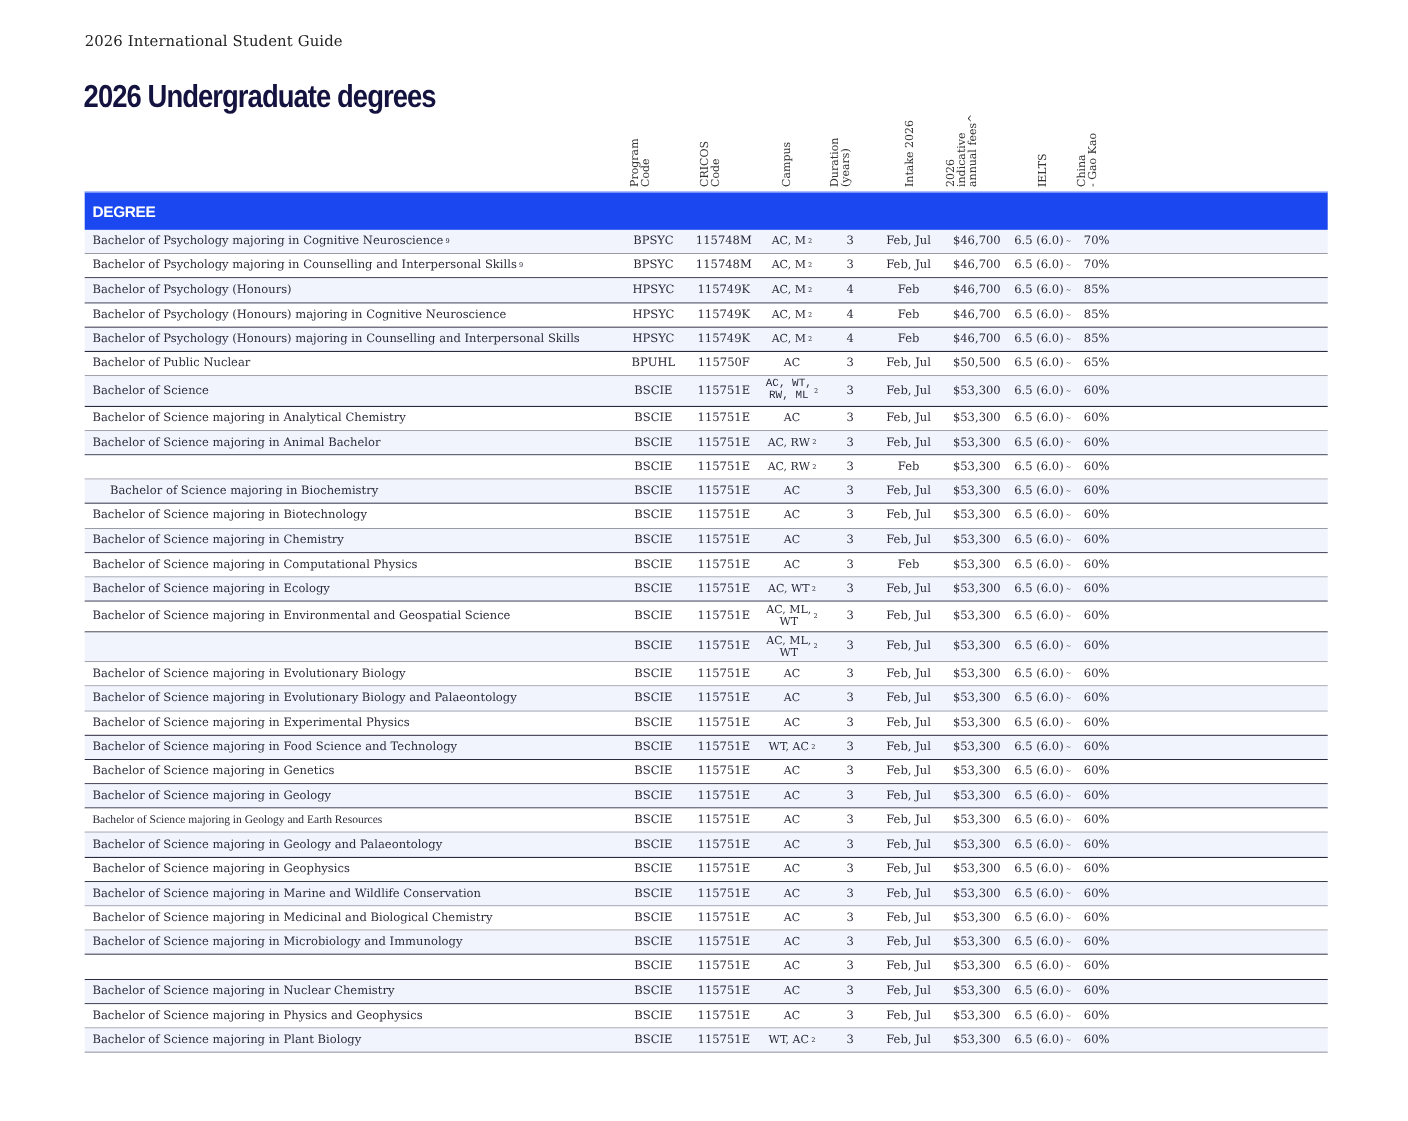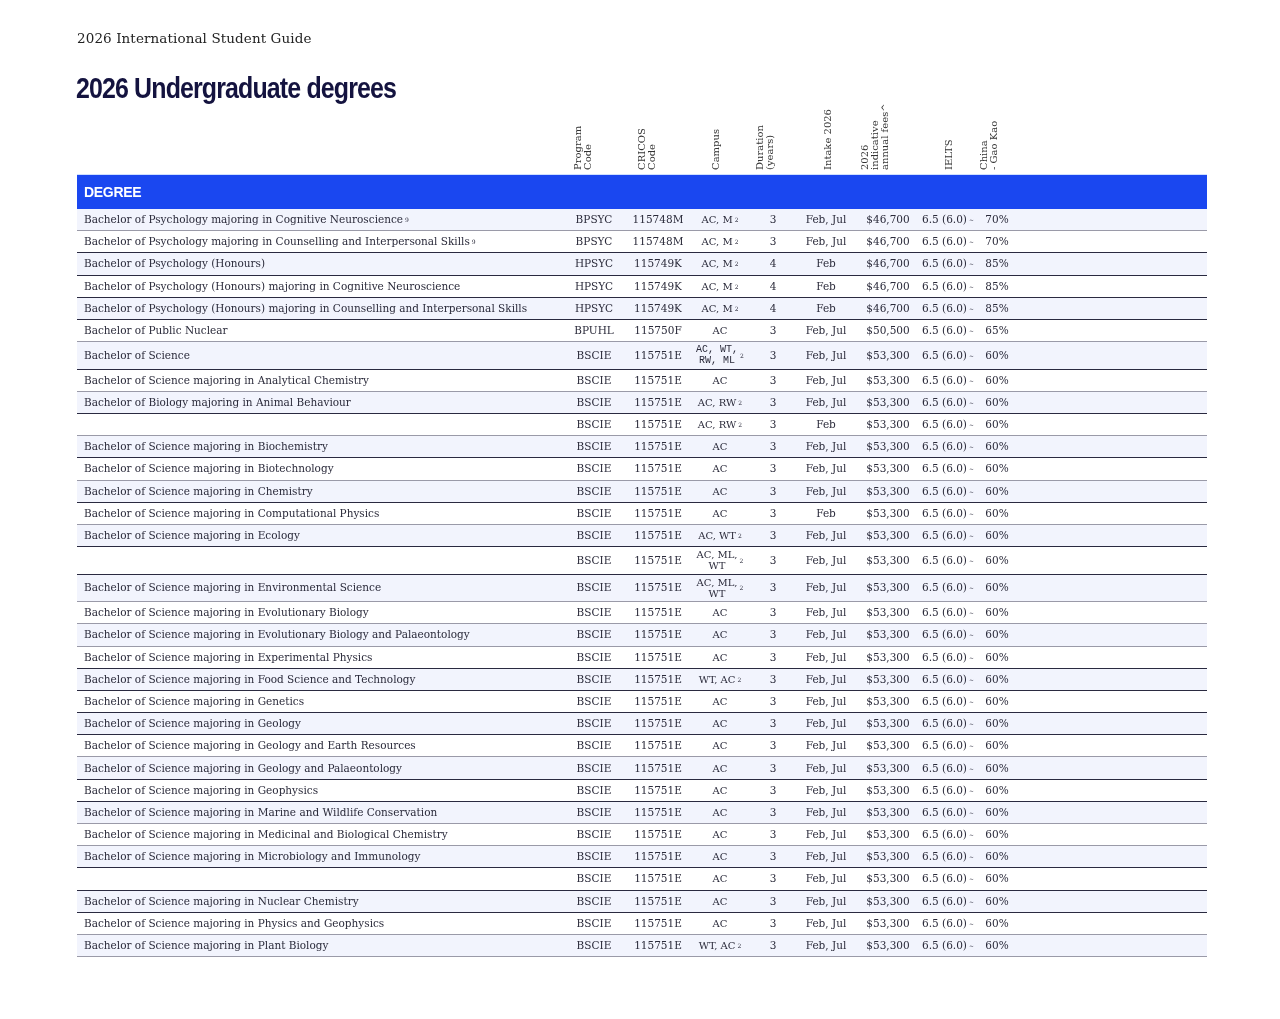--- a/index.html
+++ b/index.html
@@ -314,21 +314,21 @@
         <div class="cell c-ielts">
           <span style="white-space: pre-line;">6.5 (6.0)</span>
           <sup>~</sup>
         </div>
         <div class="cell c-gao">
           <span style="white-space: pre-line;">60%</span>
         </div>
       </div>
       <div class="row">
         <div class="cell c-name">
-          <span style="white-space: pre-line;">Bachelor of Biology majoring in Animal Behaviour</span>
+          <span style="white-space: pre-line;">Bachelor of Science majoring in Animal Bachelor</span>
         </div>
         <div class="cell c-code">
           <span style="white-space: pre-line;">BSCIE</span>
         </div>
         <div class="cell c-cricos">
           <span style="white-space: pre-line;">115751E</span>
         </div>
         <div class="cell c-campus">
           <span style="white-space: pre-line;">AC, RW</span>
           <sup>2</sup>
@@ -373,21 +373,21 @@
         <div class="cell c-ielts">
           <span style="white-space: pre-line;">6.5 (6.0)</span>
           <sup>~</sup>
         </div>
         <div class="cell c-gao">
           <span style="white-space: pre-line;">60%</span>
         </div>
       </div>
       <div class="row">
         <div class="cell c-name">
-          <span style="white-space: pre-line;">Bachelor of Science majoring in Biochemistry</span>
+          <span style="white-space: pre-line; margin-left: 16px;">Bachelor of Science majoring in Biochemistry</span>
         </div>
         <div class="cell c-code">
           <span style="white-space: pre-line;">BSCIE</span>
         </div>
         <div class="cell c-cricos">
           <span style="white-space: pre-line;">115751E</span>
         </div>
         <div class="cell c-campus">
           <span style="white-space: pre-line;">AC</span>
         </div>
@@ -523,20 +523,23 @@
         </div>
         <div class="cell c-ielts">
           <span style="white-space: pre-line;">6.5 (6.0)</span>
           <sup>~</sup>
         </div>
         <div class="cell c-gao">
           <span style="white-space: pre-line;">60%</span>
         </div>
       </div>
       <div class="row tall">
+        <div class="cell c-name">
+          <span style="white-space: pre-line;">Bachelor of Science majoring in Environmental and Geospatial Science</span>
+        </div>
         <div class="cell c-code">
           <span style="white-space: pre-line;">BSCIE</span>
         </div>
         <div class="cell c-cricos">
           <span style="white-space: pre-line;">115751E</span>
         </div>
         <div class="cell c-campus">
           <span style="white-space: pre-line;">AC, ML,
 WT</span>
           <sup>2</sup>
@@ -552,23 +555,20 @@
         </div>
         <div class="cell c-ielts">
           <span style="white-space: pre-line;">6.5 (6.0)</span>
           <sup>~</sup>
         </div>
         <div class="cell c-gao">
           <span style="white-space: pre-line;">60%</span>
         </div>
       </div>
       <div class="row tall light">
-        <div class="cell c-name">
-          <span style="white-space: pre-line;">Bachelor of Science majoring in Environmental Science</span>
-        </div>
         <div class="cell c-code">
           <span style="white-space: pre-line;">BSCIE</span>
         </div>
         <div class="cell c-cricos">
           <span style="white-space: pre-line;">115751E</span>
         </div>
         <div class="cell c-campus">
           <span style="white-space: pre-line;">AC, ML,
 WT</span>
           <sup>2</sup>
@@ -766,21 +766,21 @@
         <div class="cell c-ielts">
           <span style="white-space: pre-line;">6.5 (6.0)</span>
           <sup>~</sup>
         </div>
         <div class="cell c-gao">
           <span style="white-space: pre-line;">60%</span>
         </div>
       </div>
       <div class="row light">
         <div class="cell c-name">
-          <span style="white-space: pre-line;">Bachelor of Science majoring in Geology and Earth Resources</span>
+          <span style="white-space: pre-line; font-family: Liberation Serif, serif;">Bachelor of Science majoring in Geology and Earth Resources</span>
         </div>
         <div class="cell c-code">
           <span style="white-space: pre-line;">BSCIE</span>
         </div>
         <div class="cell c-cricos">
           <span style="white-space: pre-line;">115751E</span>
         </div>
         <div class="cell c-campus">
           <span style="white-space: pre-line;">AC</span>
         </div>

